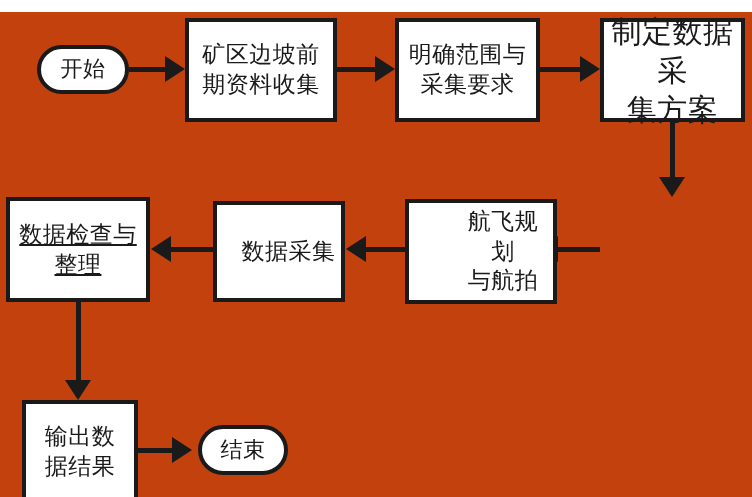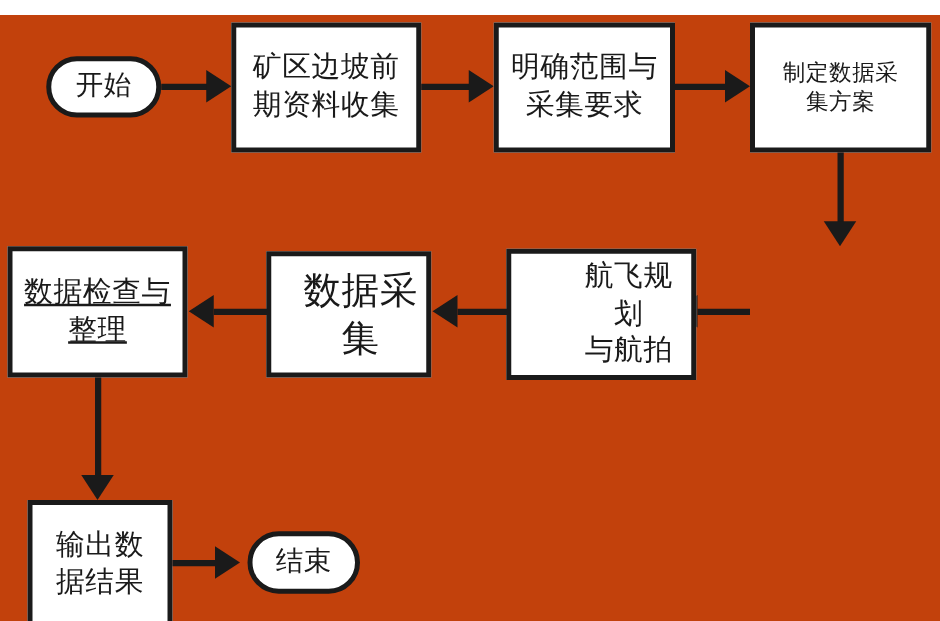--- a/index.html
+++ b/index.html
@@ -96,41 +96,41 @@
   <div class="arrowhead right" style="left:375px; top:44px;"></div>
 
   <div class="node process" style="left:395px; top:6px; width:145px; height:104px; font-size:23px;">
     <span class="label">明确范围与
 采集要求</span>
   </div>
 
   <div class="edge h" style="left:540px; top:55px; width:46px;"></div>
   <div class="arrowhead right" style="left:580px; top:44px;"></div>
 
-  <div class="node process" style="left:600px; top:6px; width:145px; height:104px; font-size:18px;">
+  <div class="node process" style="left:600px; top:6px; width:145px; height:104px; font-size:30px;">
     <span class="label">制定数据采
 集方案</span>
   </div>
 
   <div class="edge v" style="left:670px; top:110px; width:5px; height:62px;"></div>
   <div class="arrowhead down" style="left:659px; top:165px;"></div>
 
 
   <div class="edge h" style="left:558px; top:235px; width:42px;"></div>
   <div class="arrowhead left" style="left:538px; top:224px;"></div>
 
   <div class="node process" style="left:405px; top:187px; width:152px; height:105px; font-size:23px;padding-left:44px;">
     <span class="label">航飞规划
 与航拍</span>
   </div>
 
   <div class="edge h" style="left:366px; top:235px; width:40px;"></div>
   <div class="arrowhead left" style="left:346px; top:224px;"></div>
 
-  <div class="node process" style="left:213px; top:189px; width:132px; height:101px; font-size:30px;padding-left:19px;">
+  <div class="node process" style="left:213px; top:189px; width:132px; height:101px; font-size:23px;padding-left:19px;">
     <span class="label">数据采集</span>
   </div>
 
   <div class="edge h" style="left:171px; top:235px; width:43px;"></div>
   <div class="arrowhead left" style="left:151px; top:224px;"></div>
 
   <div class="node process" style="left:6px; top:185px; width:144px; height:105px; font-size:23px;text-decoration:underline;">
     <span class="label">数据检查与
 整理</span>
   </div>

